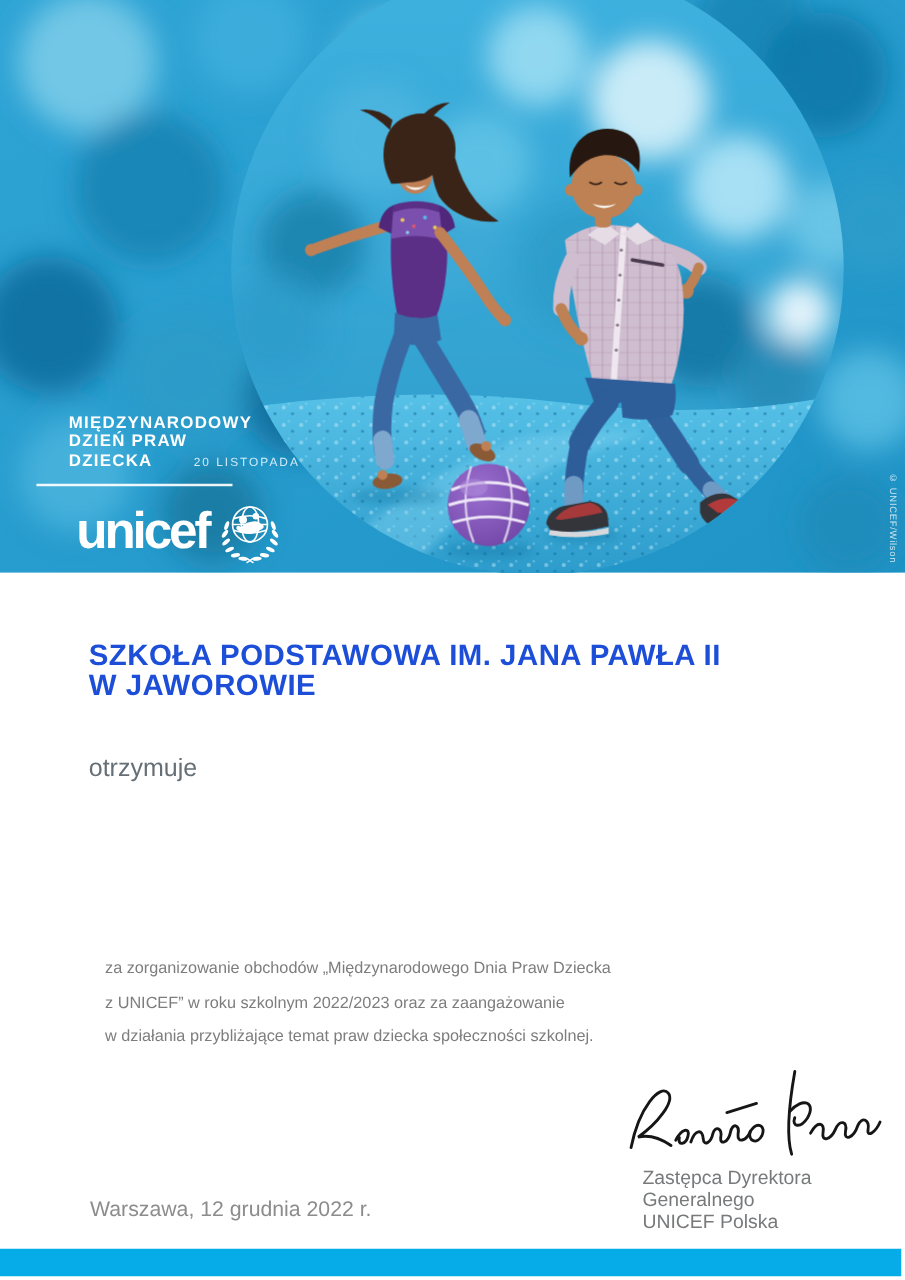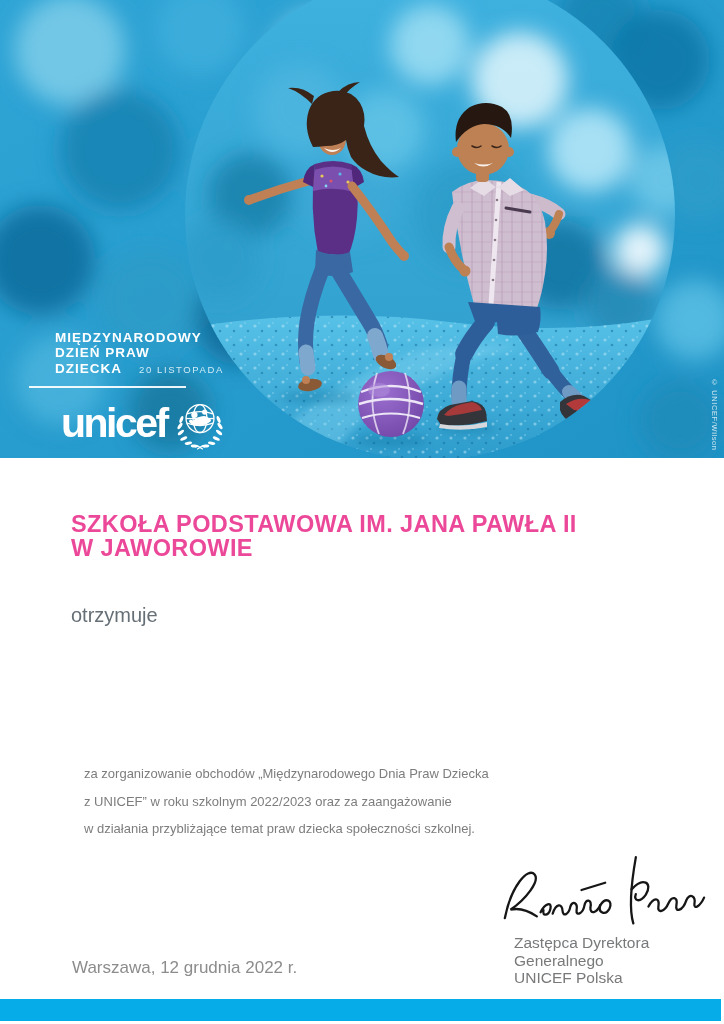--- a/index.html
+++ b/index.html
@@ -6,33 +6,33 @@
   body{width:724px;height:1024px;position:relative;overflow:hidden;
        font-family:"Liberation Sans",sans-serif;-webkit-font-smoothing:antialiased;}
   .page{position:absolute;inset:0;background:#fff;}
 
   
   .hero{position:absolute;top:0;left:0;width:724px;height:458px;overflow:hidden;background:#2aa0d0;}
   .hero svg.scene{position:absolute;top:0;left:0;display:block;}
 
   .campaign{position:absolute;left:29px;top:330px;color:#ffffff;z-index:3;}
   .campaign .cline{font-size:13.5px;font-weight:bold;letter-spacing:1px;line-height:15.4px;white-space:nowrap;padding-left:26px;}
-  .cline3-row{display:flex;align-items:baseline;gap:17px;}
+  .cline3-row{display:flex;align-items:baseline;gap:33px;}
   .date-label{font-size:9.5px;font-weight:normal;letter-spacing:1.6px;color:#d2ecf7;}
   .divider{margin-top:9px;width:157px;height:2px;background:rgba(255,255,255,.92);}
   .logo-row{margin-top:5px;display:flex;align-items:center;margin-left:32px;}
   .wordmark{font-size:41px;font-weight:bold;letter-spacing:-2.5px;line-height:1;color:#fff;}
   .emblem{width:56px;height:54px;margin-left:5px;margin-top:6px;}
 
   .photo-credit{position:absolute;right:5px;top:378px;z-index:3;
     writing-mode:vertical-rl;font-size:7.5px;letter-spacing:.6px;color:rgba(255,255,255,.78);}
 
   
   .recipient{position:absolute;left:71px;top:512px;font-size:23.5px;font-weight:bold;
-             color:#ec4899;line-height:24px;letter-spacing:.4px;}
+             color:#1d4ed8;line-height:24px;letter-spacing:.4px;}
   .intro{position:absolute;left:71px;top:604px;font-size:20px;color:#666f76;}
   .award-title{position:absolute;left:62px;top:651px;font-family:"DejaVu Serif",serif;
                font-weight:bold;font-size:71px;line-height:1;letter-spacing:-1px;color:#1ba8e1;}
   .body-text{position:absolute;left:61px;top:760px;font-size:13px;color:#7d7d7d;line-height:27.5px;margin-left:23px;}
   .body-text div{white-space:nowrap;}
 
   .signature-svg{position:absolute;left:486px;top:851px;width:230px;height:95px;}
   .sig-block{position:absolute;left:514px;top:934px;line-height:17.6px;}
   .sig-name{font-size:15.5px;font-weight:bold;color:#46494b;}
   .sig-role{font-size:15.5px;color:#77797b;}

